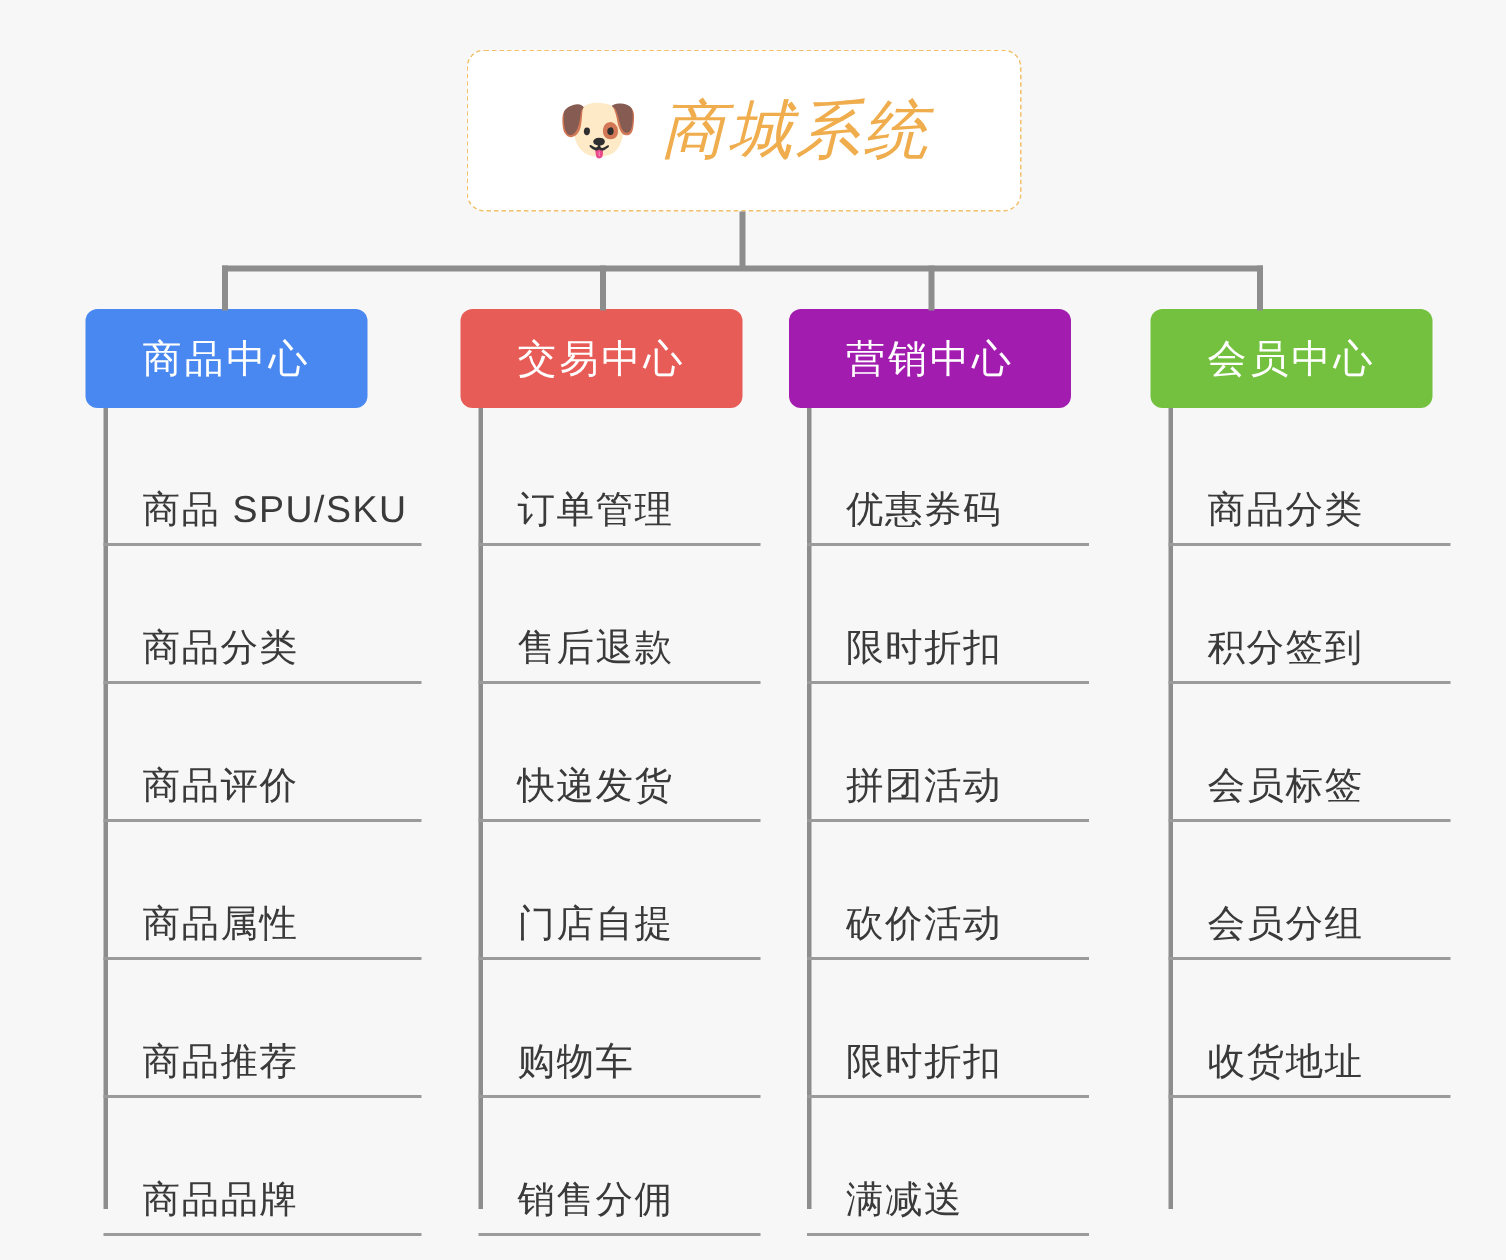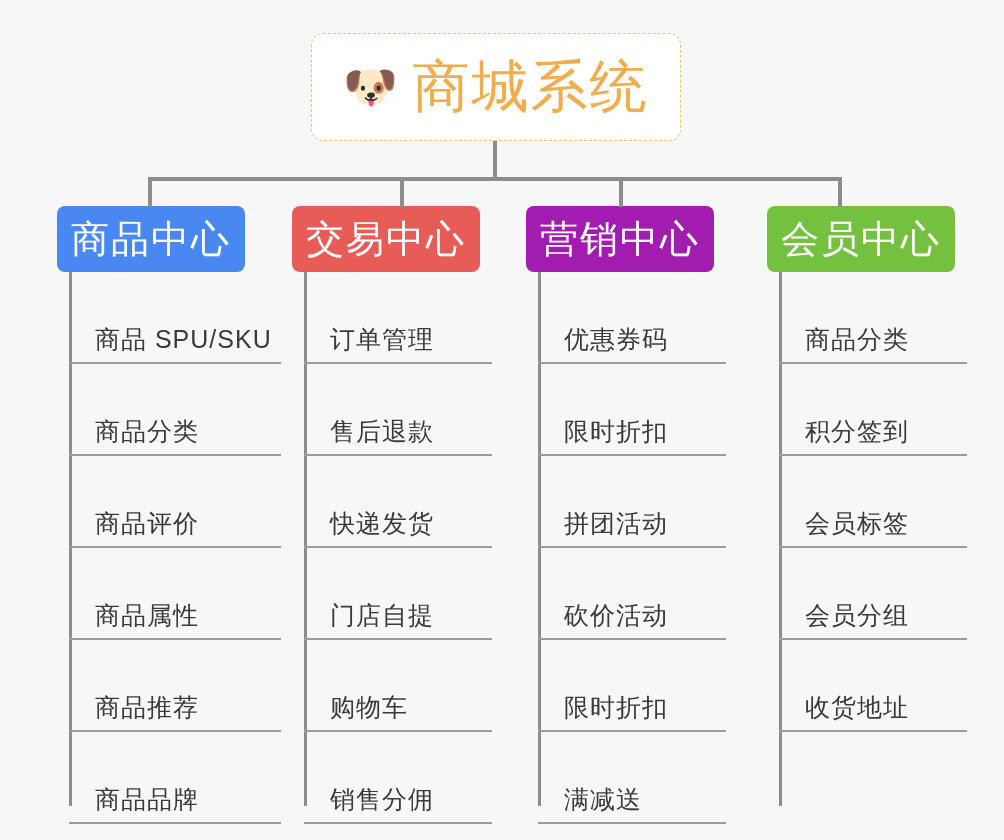--- a/index.html
+++ b/index.html
@@ -35,24 +35,25 @@
     align-items: center;
     justify-content: center;
     gap: 14px;
   }
   .root-emoji {
     font-size: 44px;
     line-height: 1;
     display: block;
   }
   .root-title {
-    font-size: 57px;
+    font-size: 43px;
     color: #f0ad4e;
     letter-spacing: 2px;
     white-space: nowrap;
+    font-style: italic;
   }
 
   
   .conn {
     position: absolute;
     background: #8d8d8d;
   }
   .conn-v-root {
     left: 493px;
     top: 141px;
@@ -76,21 +77,21 @@
     position: absolute;
     top: 206px;
   }
   .branch-header {
     height: 66px;
     border-radius: 8px;
     display: flex;
     align-items: center;
     justify-content: center;
     color: #ffffff;
-    font-size: 38px;
+    font-size: 26px;
     letter-spacing: 2px;
     box-sizing: border-box;
   }
 
   
   .spine {
     position: absolute;
     left: 12px;
     top: 66px;
     width: 3px;
@@ -164,21 +165,21 @@
           <li class="leaf">
             <span class="leaf-label">商品推荐</span>
             <div class="leaf-underline" style="width: 212px;"></div>
           </li>
           <li class="leaf">
             <span class="leaf-label">商品品牌</span>
             <div class="leaf-underline" style="width: 212px;"></div>
           </li>
         </ul>
       </div>
-      <div class="branch" style="left: 292px; width: 188px; font-family: Liberation Serif, serif;">
+      <div class="branch" style="left: 307px; width: 188px; font-family: Liberation Serif, serif;">
         <div class="branch-header" style="background: rgb(232, 92, 87);">交易中心</div>
         <div class="spine" style="height: 534px;"></div>
         <ul class="leaf-list">
           <li class="leaf">
             <span class="leaf-label">订单管理</span>
             <div class="leaf-underline" style="width: 188px;"></div>
           </li>
           <li class="leaf">
             <span class="leaf-label">售后退款</span>
             <div class="leaf-underline" style="width: 188px;"></div>

